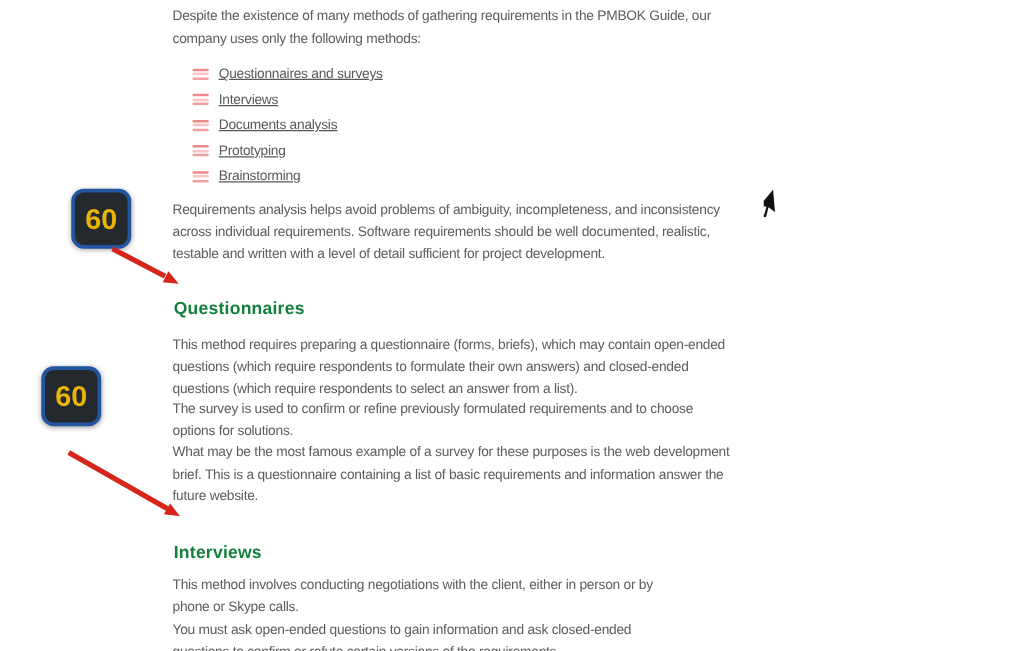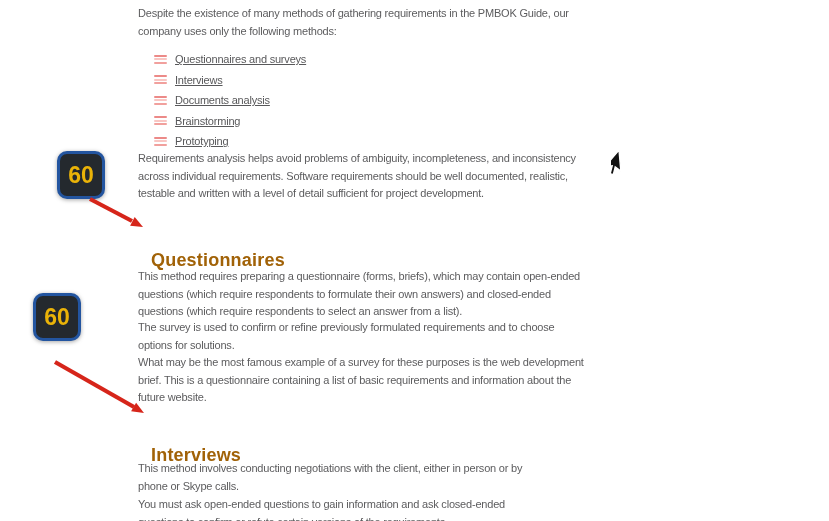--- a/index.html
+++ b/index.html
@@ -7,29 +7,29 @@
     position:relative;width:829px;height:521px;background:#ffffff;
     overflow:hidden;font-family:"Liberation Sans",sans-serif;padding-left:48px;
   }
   
   .para{
     position:absolute;left:138px;margin:0;width:520px;
     font-size:11px;line-height:17.6px;letter-spacing:-0.2px;
     color:#5c5c5e;white-space:pre-line;
   }
   .p1{top:5px;}
-  .p2{top:150px;}
+  .p2{top:160px;}
   .p3{top:268px;}
   .p4{top:319px;}
   .p5{top:354px;}
   .p6{top:460px;}
   .p7{top:496px;}
   .sec-heading{
-    position:absolute;left:139px;margin:12px;
-    font-size:18px;font-weight:800;color:#a16207;letter-spacing:0.2px;
+    position:absolute;left:139px;margin:0;
+    font-size:14px;font-weight:800;color:#15803d;letter-spacing:0.2px;
   }
   .h-questionnaires{top:238px;}
   .h-interviews{top:433px;}
   
   .methods{position:absolute;left:138px;top:49px;margin:0;padding:0;list-style:none;}
   .methods li{display:flex;align-items:center;height:20.5px;}
   .bullet-icon{
     width:13px;margin-left:16px;margin-right:8px;flex:0 0 auto;
     display:flex;flex-direction:column;gap:1.5px;
   }
@@ -85,44 +85,44 @@
           <i></i>
         </span>
       <span class="label">Documents analysis</span>
     </li>
     <li>
       <span class="bullet-icon">
           <i></i>
           <i></i>
           <i></i>
         </span>
-      <span class="label">Brainstorming</span>
+      <span class="label">Prototyping</span>
     </li>
     <li>
       <span class="bullet-icon">
           <i></i>
           <i></i>
           <i></i>
         </span>
-      <span class="label">Prototyping</span>
+      <span class="label">Brainstorming</span>
     </li>
   </ul>
 
   <p class="para p2">Requirements analysis helps avoid problems of ambiguity, incompleteness, and inconsistency
 across individual requirements. Software requirements should be well documented, realistic,
 testable and written with a level of detail sufficient for project development.</p>
 
   <h2 class="sec-heading h-questionnaires">Questionnaires</h2>
   <p class="para p4">The survey is used to confirm or refine previously formulated requirements and to choose
 options for solutions.</p>
   <p class="para p3">This method requires preparing a questionnaire (forms, briefs), which may contain open-ended
 questions (which require respondents to formulate their own answers) and closed-ended
 questions (which require respondents to select an answer from a list).</p>
   <p class="para p5">What may be the most famous example of a survey for these purposes is the web development
-brief. This is a questionnaire containing a list of basic requirements and information about the
+brief. This is a questionnaire containing a list of basic requirements and information answer the
 future website.</p>
 
   <h2 class="sec-heading h-interviews">Interviews</h2>
   <p class="para p6">This method involves conducting negotiations with the client, either in person or by
 phone or Skype calls.</p>
   <p class="para p7">You must ask open-ended questions to gain information and ask closed-ended
 questions to confirm or refute certain versions of the requirements.</p>
 
   <div class="badge badge-1">
     <span>60</span>

